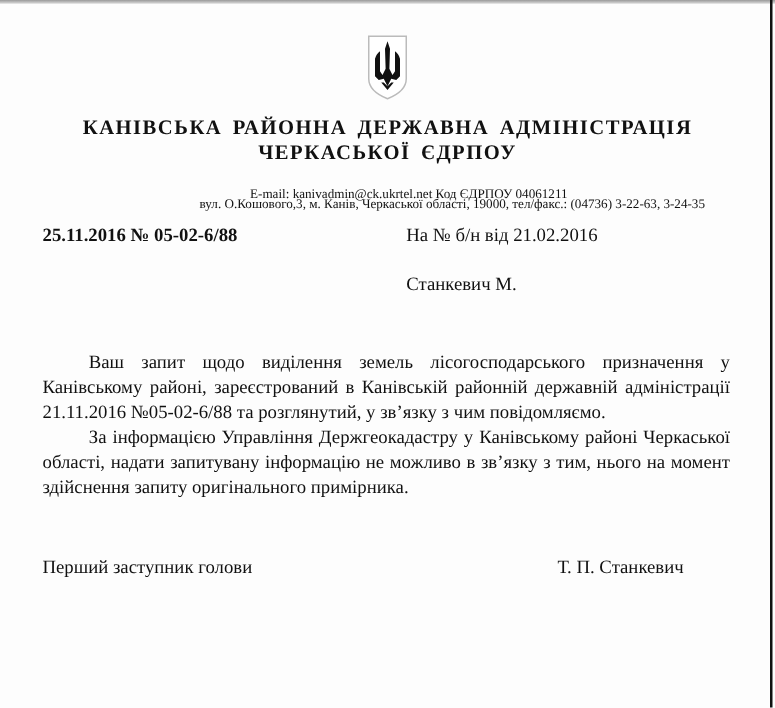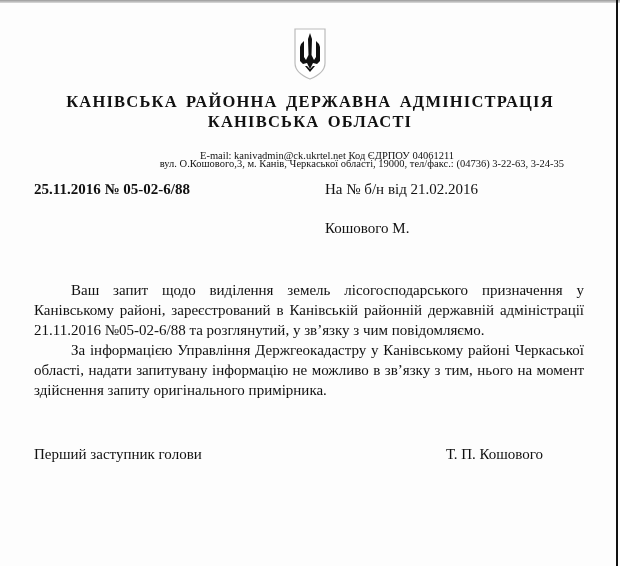--- a/index.html
+++ b/index.html
@@ -67,32 +67,32 @@
   <div class="emblem">
     <svg width="34" height="54" viewBox="0 0 34 54">
       <path d="M2 2 H32 V36 Q32 46 17 52 Q2 46 2 36 Z" fill="#fff" stroke="#bbb" stroke-width="1.2"></path>
       <path d="M17 6 L19 12 L18.5 28 L21 33 L23 30 L23 14 Q26 16 27 20 L27 34 L24 37 L20 36 L17 42 L14 36 L10 37 L7 34 L7 20 Q8 16 11 14 L11 30 L13 33 L15.5 28 L15 12 Z" fill="#111"></path>
       <path d="M12 39 L17 45 L22 39 L20 39 L17 42 L14 39 Z" fill="#111"></path>
     </svg>
   </div>
 
   <div class="org-title">
     <div>КАНІВСЬКА  РАЙОННА  ДЕРЖАВНА  АДМІНІСТРАЦІЯ</div>
-    <div>КАНІВСЬКА  ОБЛАСТІ</div>
+    <div>ЧЕРКАСЬКОЇ  ЄДРПОУ</div>
   </div>
 
   <div class="address">
     <div class="line1">вул. О.Кошового,3, м. Канів, Черкаської області, 19000, тел/факс.: (04736) 3-22-63, 3-24-35</div>
     <div class="line2">E-mail: kanivadmin@ck.ukrtel.net  Код  ЄДРПОУ 04061211</div>
   </div>
 
   <div class="ref-left">25.11.2016 № 05-02-6/88</div>
   <div class="ref-right">На № б/н від 21.02.2016</div>
-  <div class="recipient">Кошового М.</div>
+  <div class="recipient">Станкевич М.</div>
 
   <div class="body-text">
     <p>Ваш запит щодо виділення земель лісогосподарського призначення у Канівському районі, зареєстрований в Канівській районній державній адміністрації 21.11.2016 №05-02-6/88 та розглянутий, у зв’язку з чим повідомляємо.</p>
     <p>За інформацією Управління Держгеокадастру у Канівському районі Черкаської області, надати запитувану інформацію не можливо в зв’язку з тим, нього на момент здійснення запиту оригінального примірника.</p>
   </div>
 
   <div class="sign-title">Перший заступник голови</div>
-  <div class="sign-name">Т. П. Кошового</div>
+  <div class="sign-name">Т. П. Станкевич</div>
 </div>
 
 </body></html>

